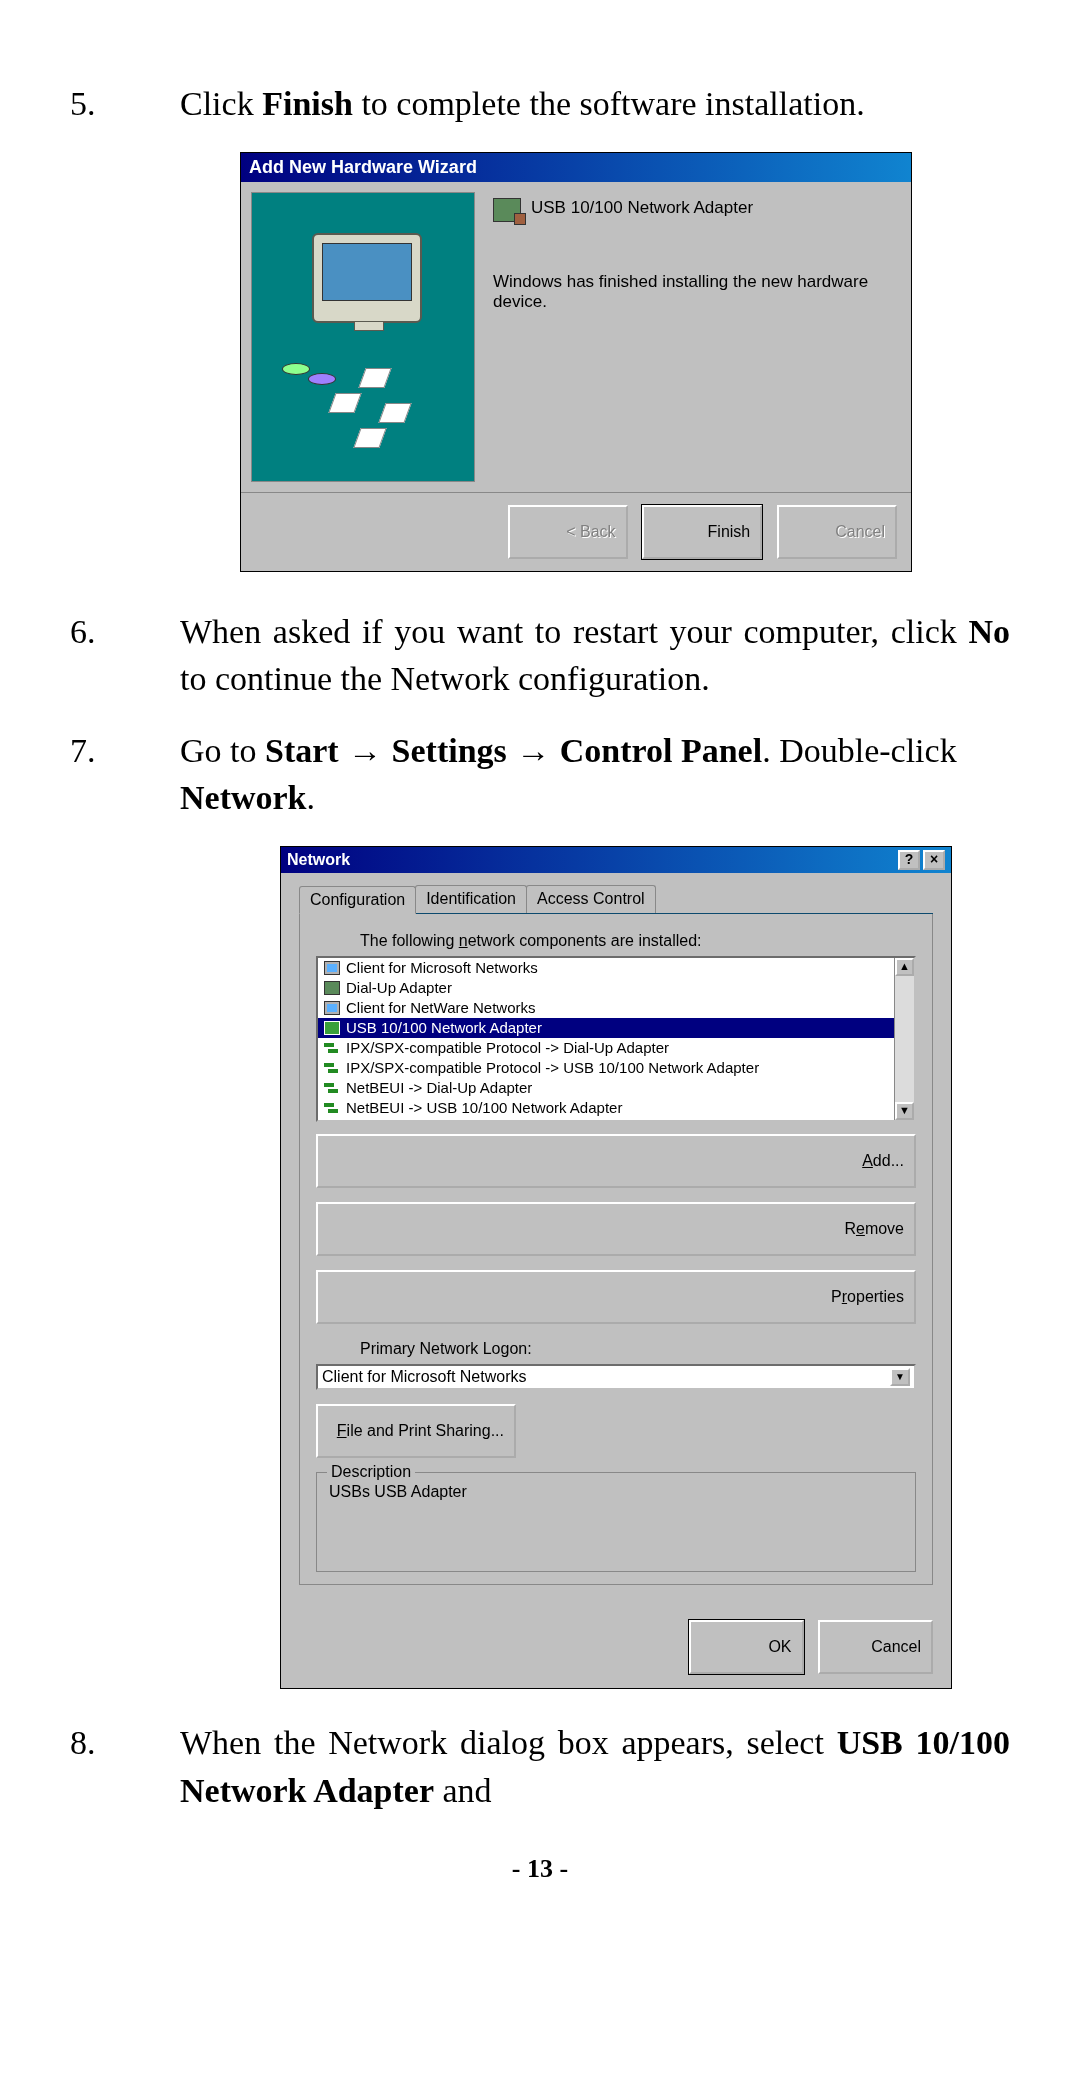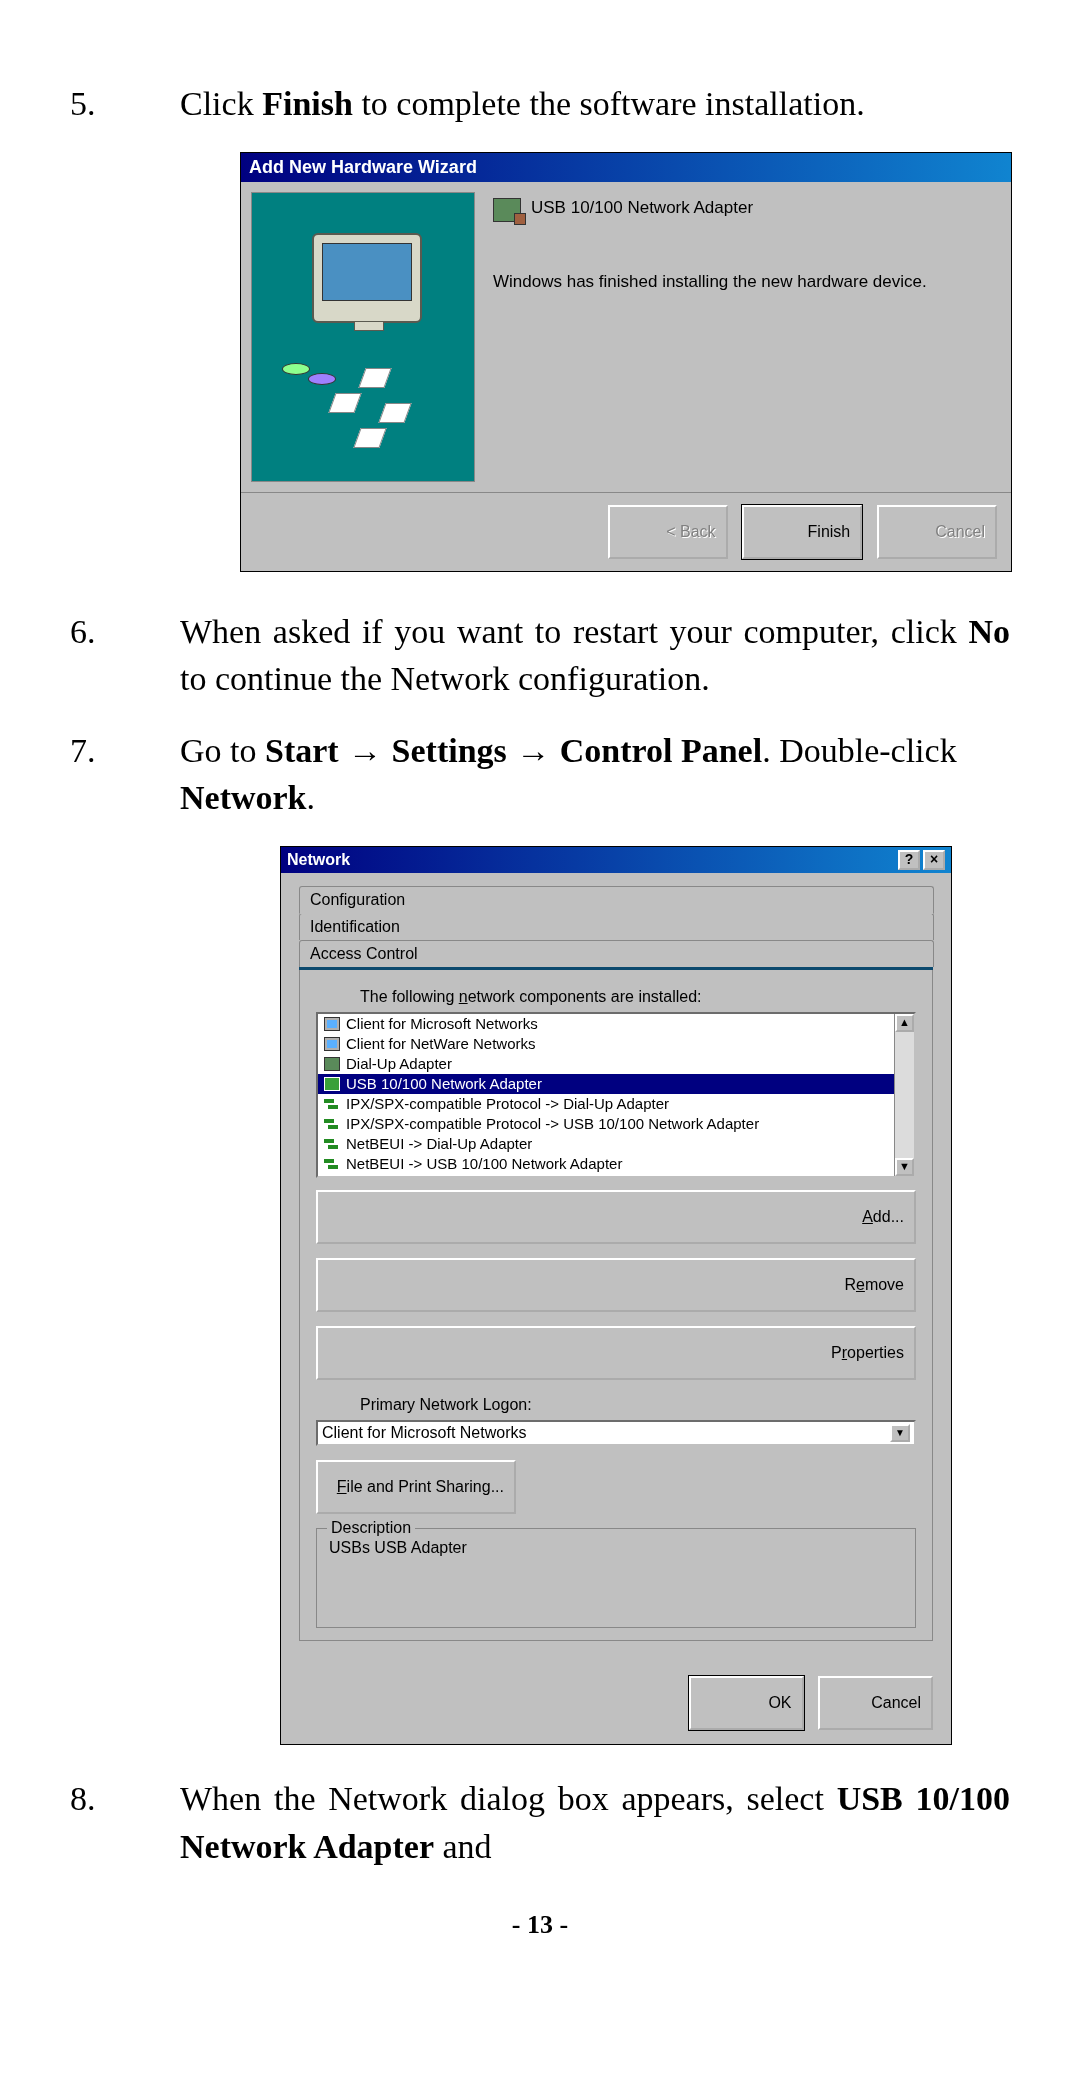--- a/index.html
+++ b/index.html
@@ -21,21 +21,21 @@
     width: 110px;
     flex-shrink: 0;
   }
   .step-text { flex: 1; }
   .step-text.justify { text-align: justify; }
   b { font-weight: bold; }
   .arrow { font-family: Arial, sans-serif; }
 
   
   .wizard {
-    width: 772px;
+    width: 672px;
     margin: 0 0 36px 170px;
     border: 1px solid #000;
     font-family: Tahoma, Arial, sans-serif;
     font-size: 17px;
     background: #c0c0c0;
   }
   .wizard-titlebar {
     background: linear-gradient(to right, #000080, #1084d0);
     color: #fff;
     font-weight: bold;
@@ -130,21 +130,21 @@
   }
   .net-titlebar{
     background: linear-gradient(to right, #000080, #1084d0);
     color:#fff;font-weight:bold;
     padding:3px 6px;
     display:flex;align-items:center;justify-content:space-between;
   }
   .net-titlebtns{display:flex;gap:3px;}
   .titlebtn{width:22px;height:20px;background:#c0c0c0;border:2px outset #fff;font-weight:bold;font-size:14px;text-align:center;line-height:15px;color:#000;}
   .net-body{ padding: 12px 18px 14px 18px; background:#c0c0c0;}
-  .tabs{display:flex;border-bottom:3px solid #0c4a6e;flex-direction:column;}
+  .tabs{display:flex;border-bottom:1px solid #0c4a6e;}
   .tab{
     padding:4px 10px;
     background:#c0c0c0;
     border:1px solid #888;
     border-bottom:none;
     border-radius:3px 3px 0 0;
     margin-right:-1px;
     font-size:16px;
   }
   .tab.active{background:#c0c0c0;position:relative;top:1px;border-bottom:1px solid #c0c0c0;z-index:2;}
@@ -272,26 +272,26 @@
       <div class="field-label">
         <span>The following <u class="hot">n</u>etwork components are installed:</span>
       </div>
       <div class="listbox">
         <div class="list-inner">
           <div class="list-item">
               <span class="li-icon client"></span>
               <span>Client for Microsoft Networks</span>
             </div>
           <div class="list-item">
+              <span class="li-icon adapter"></span>
+              <span>Dial-Up Adapter</span>
+            </div>
+          <div class="list-item">
               <span class="li-icon client"></span>
               <span>Client for NetWare Networks</span>
-            </div>
-          <div class="list-item">
-              <span class="li-icon adapter"></span>
-              <span>Dial-Up Adapter</span>
             </div>
           <div class="list-item selected">
               <span class="li-icon adapter-sel"></span>
               <span>USB 10/100 Network Adapter</span>
             </div>
           <div class="list-item">
               <span class="li-icon proto"></span>
               <span>IPX/SPX-compatible Protocol -&gt; Dial-Up Adapter</span>
             </div>
           <div class="list-item">

